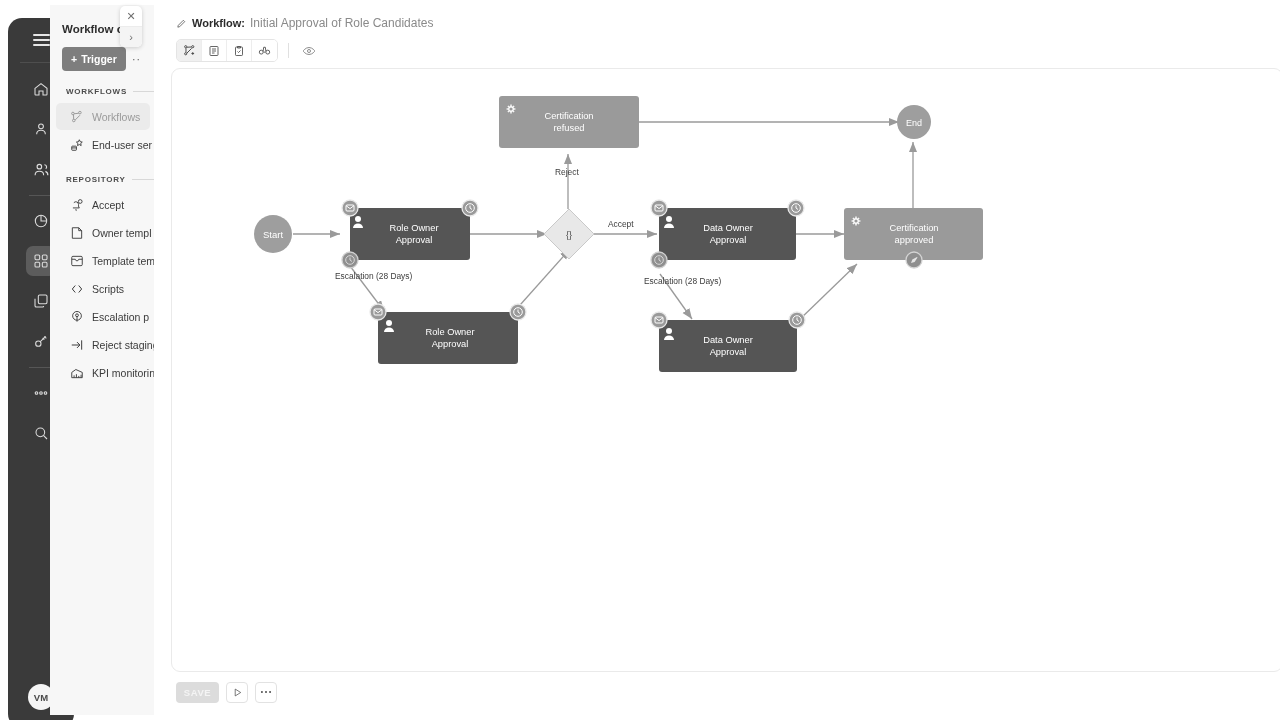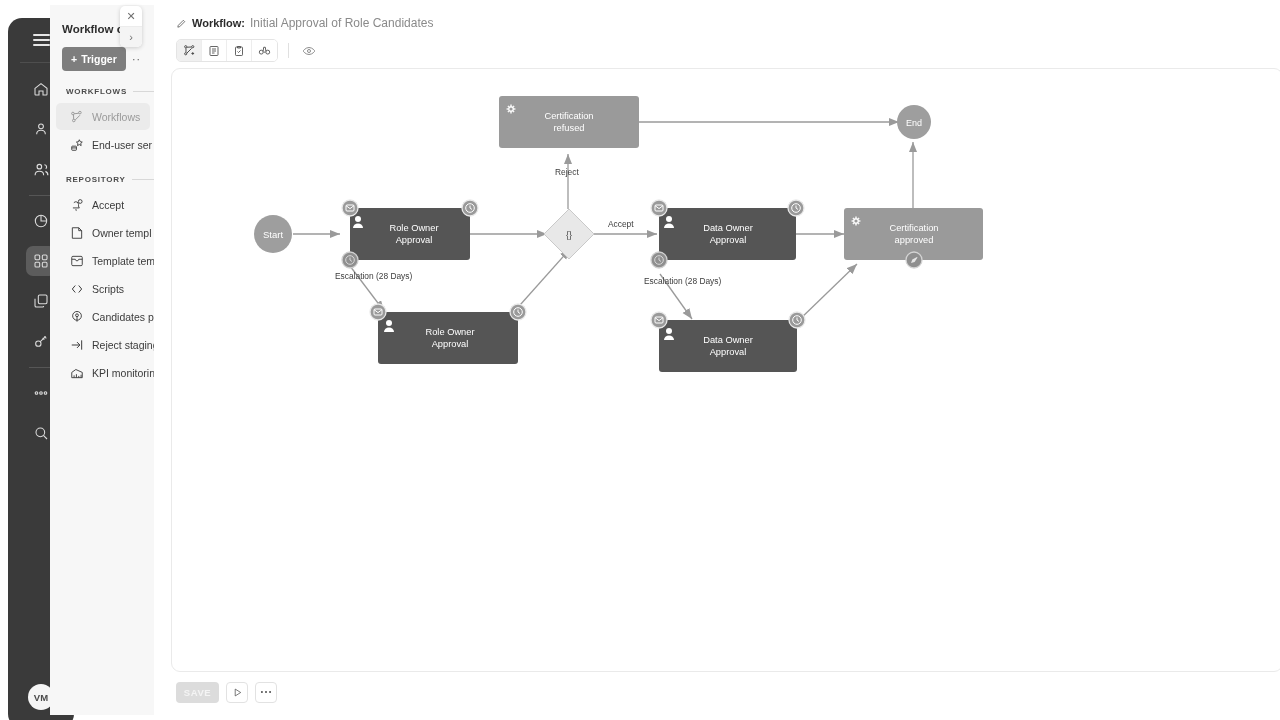--- a/index.html
+++ b/index.html
@@ -322,21 +322,21 @@
       <span>Scripts</span>
     </div>
     <div class="nav-item">
       <span class="ni">
         <svg width="14" height="14" viewBox="0 0 24 24" fill="none" stroke="currentColor" stroke-width="1.6">
             <circle cx="12" cy="10" r="7.5"></circle>
             <circle cx="12" cy="9" r="2.4"></circle>
             <path d="M12 11.4V20"></path>
           </svg>
       </span>
-      <span>Candidates p</span>
+      <span>Escalation p</span>
     </div>
     <div class="nav-item">
       <span class="ni">
         <svg width="14" height="14" viewBox="0 0 24 24" fill="none" stroke="currentColor" stroke-width="1.7">
             <path d="M3 12h13M12 7l5 5-5 5M20 4v16"></path>
           </svg>
       </span>
       <span>Reject staging</span>
     </div>
     <div class="nav-item">

